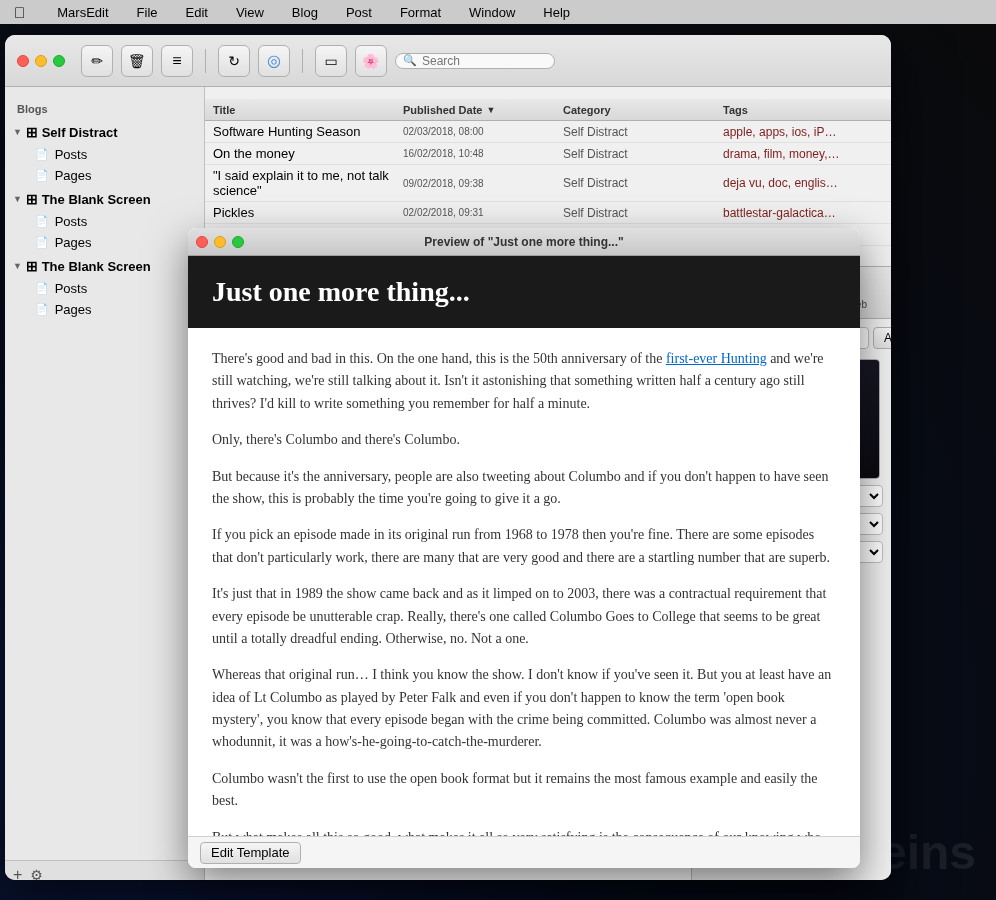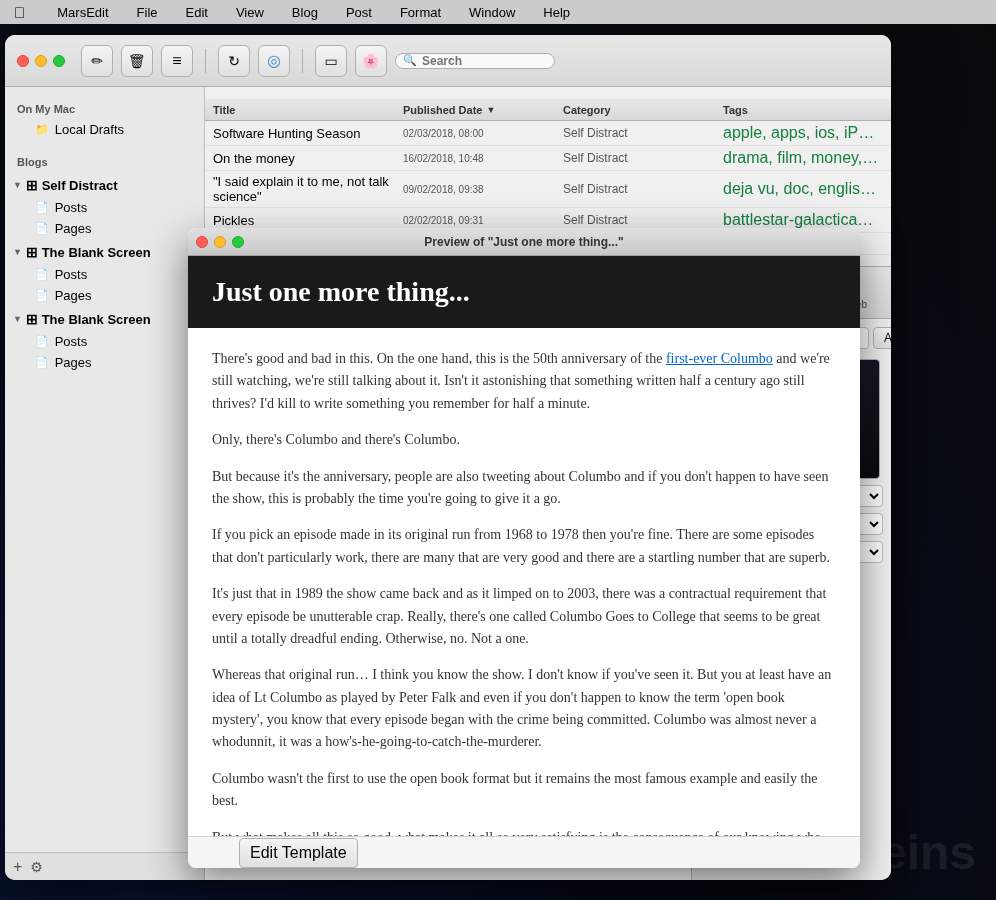--- a/index.html
+++ b/index.html
@@ -102,21 +102,20 @@
     .search-box {
       margin-left: auto;
       width: 160px;
       height: 16px;
       border: 1px solid #b0b0b0;
       border-radius: 11px;
       background: rgba(255,255,255,0.8);
       padding: 0 10px 0 26px;
       font-size: 12px;
       outline: none;
-      font-weight: bold;
     }
     .search-container {
       position: relative;
       display: flex;
       align-items: center;
     }
     .search-icon-wrap {
       position: absolute;
       left: 8px;
       font-size: 11px;
@@ -197,21 +196,21 @@
       grid-template-columns: 1fr 160px 160px 160px;
       padding: 3px 8px;
       border-bottom: 1px solid #e0e0e0;
       align-items: center;
       font-size: 12px;
       cursor: pointer;
     }
     .post-row-title { font-size: 13px; }
     .post-row-date { color: #555; font-size: 10px; }
     .post-row-category { color: #555; font-size: 12px; }
-    .post-row-tags { color: #15803d; font-size: 16px; overflow: hidden; text-overflow: ellipsis; white-space: nowrap; }
+    .post-row-tags { color: #7f1d1d; font-size: 12px; overflow: hidden; text-overflow: ellipsis; white-space: nowrap; }
 
     
     .edit-toolbar {
       height: 52px;
       background: linear-gradient(180deg, #e8e8e8 0%, #d8d8d8 100%);
       border-bottom: 1px solid #b0b0b0;
       display: flex;
       align-items: center;
       padding: 0 16px;
       gap: 16px;
@@ -390,28 +389,27 @@
     }
     .preview-footer {
       height: 32px;
       background: #f5f5f5;
       border-top: 1px solid #d0d0d0;
       display: flex;
       align-items: center;
       padding: 0 12px;
     }
     .edit-template-btn {
-      height: 30px;
+      height: 22px;
       padding: 0 10px;
       background: linear-gradient(180deg, #f5f5f5 0%, #e0e0e0 100%);
       border: 1px solid #b0b0b0;
       border-radius: 4px;
-      font-size: 16px;
-      cursor: pointer;
-      margin-left: 39px;
+      font-size: 13px;
+      cursor: pointer;
     }
 
     
     .watermark {
       position: absolute;
       bottom: 20px;
       right: 20px;
       font-size: 48px;
       font-weight: 700;
       color: rgba(255,255,255,0.08);
@@ -472,27 +470,20 @@
       <span class="search-icon-wrap">🔍</span>
       <input class="search-box" type="text" placeholder="Search" style="">
     </div>
   </div>
 
   <div class="main-area">
 
     <div class="sidebar">
       <div style="position: relative; height: 100%;">
 
-        <div style="padding-top: 8px;">
-          <div class="sidebar-section-header">On My Mac</div>
-          <div class="sidebar-sub-item">
-            <span class="doc-icon">📁</span>
-            <span>Local Drafts</span>
-          </div>
-        </div>
 
         <div style="margin-top: 8px;">
           <div class="sidebar-section-header">Blogs</div>
 
           <div class="sidebar-group">
             <span class="disclosure-triangle">▼</span>
             <span style="font-size:14px;">⊞</span>
             <span>Self Distract</span>
           </div>
           <div class="sidebar-sub-item">
@@ -661,21 +652,21 @@
       <div class="traffic-light tl-yellow"></div>
       <div class="traffic-light tl-green"></div>
     </div>
     <span class="preview-title-text">Preview of "Just one more thing..."</span>
   </div>
   <div class="preview-content">
     <div class="preview-header-bar">
       <div class="preview-post-title">Just one more thing...</div>
     </div>
     <div class="preview-body">
-      <p>There's good and bad in this. On the one hand, this is the 50th anniversary of the <a class="preview-link">first-ever Columbo</a> and we're still watching, we're still talking about it. Isn't it astonishing that something written half a century ago still thrives? I'd kill to write something you remember for half a minute.</p>
+      <p>There's good and bad in this. On the one hand, this is the 50th anniversary of the <a class="preview-link">first-ever Hunting</a> and we're still watching, we're still talking about it. Isn't it astonishing that something written half a century ago still thrives? I'd kill to write something you remember for half a minute.</p>
       <p>Only, there's Columbo and there's Columbo.</p>
       <p>But because it's the anniversary, people are also tweeting about Columbo and if you don't happen to have seen the show, this is probably the time you're going to give it a go.</p>
       <p>If you pick an episode made in its original run from 1968 to 1978 then you're fine. There are some episodes that don't particularly work, there are many that are very good and there are a startling number that are superb.</p>
       <p>It's just that in 1989 the show came back and as it limped on to 2003, there was a contractual requirement that every episode be unutterable crap. Really, there's one called Columbo Goes to College that seems to be great until a totally dreadful ending. Otherwise, no. Not a one.</p>
       <p>Whereas that original run… I think you know the show. I don't know if you've seen it. But you at least have an idea of Lt Columbo as played by Peter Falk and even if you don't happen to know the term 'open book mystery', you know that every episode began with the crime being committed. Columbo was almost never a whodunnit, it was a how's-he-going-to-catch-the-murderer.</p>
       <p>Columbo wasn't the first to use the open book format but it remains the most famous example and easily the best.</p>
       <p>But what makes all this so good, what makes it all so very satisfying is the consequence of our knowing who committed the crime. The average murder mystery keeps us guessing and keeps us watching only because it manages to make us want to know whodunit. When we do, it's over, we're gone.</p>
 
     </div>
   </div>

